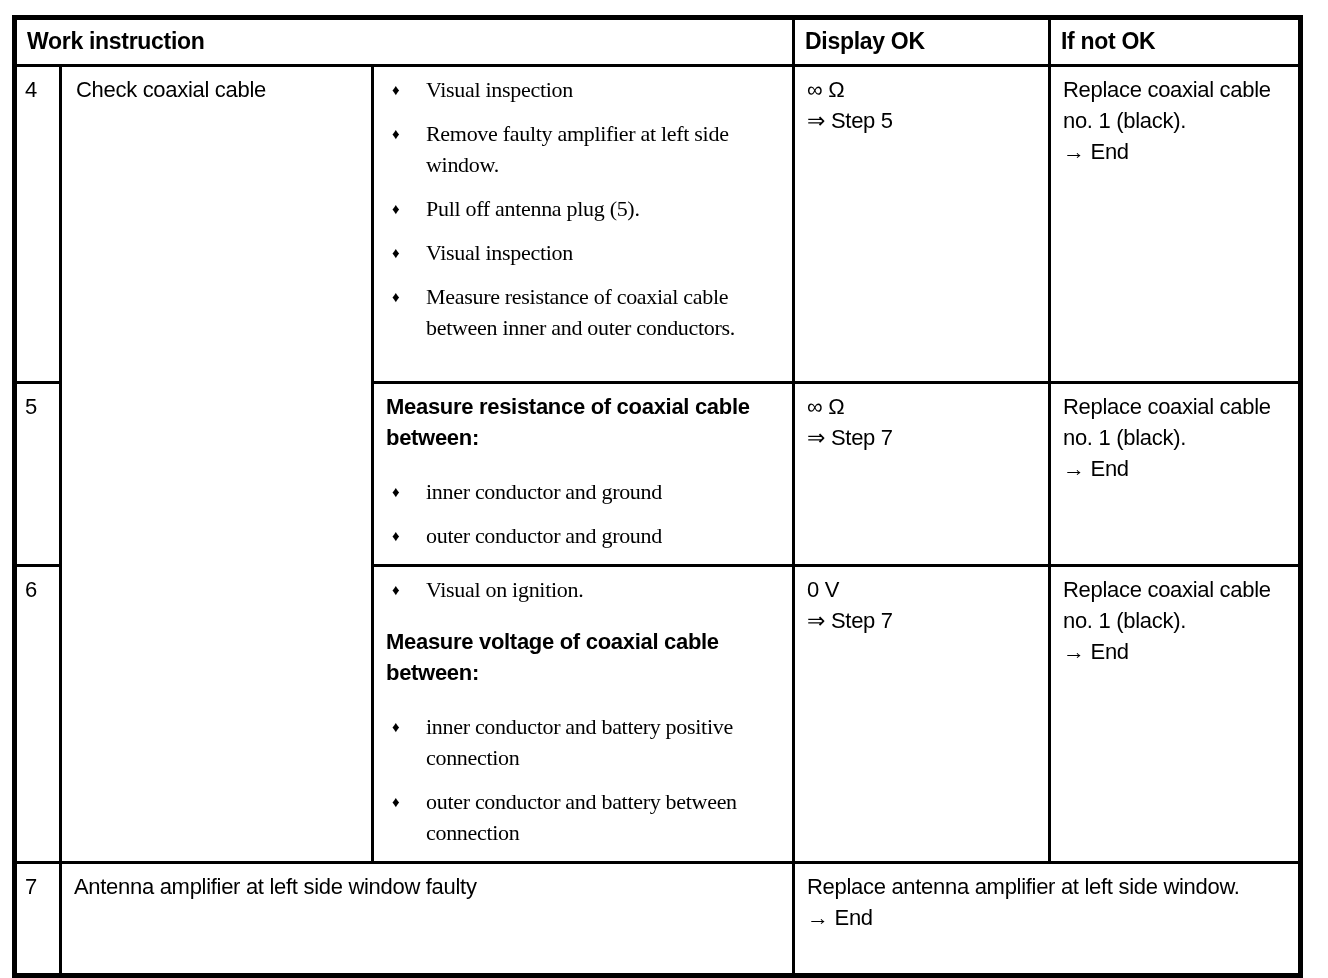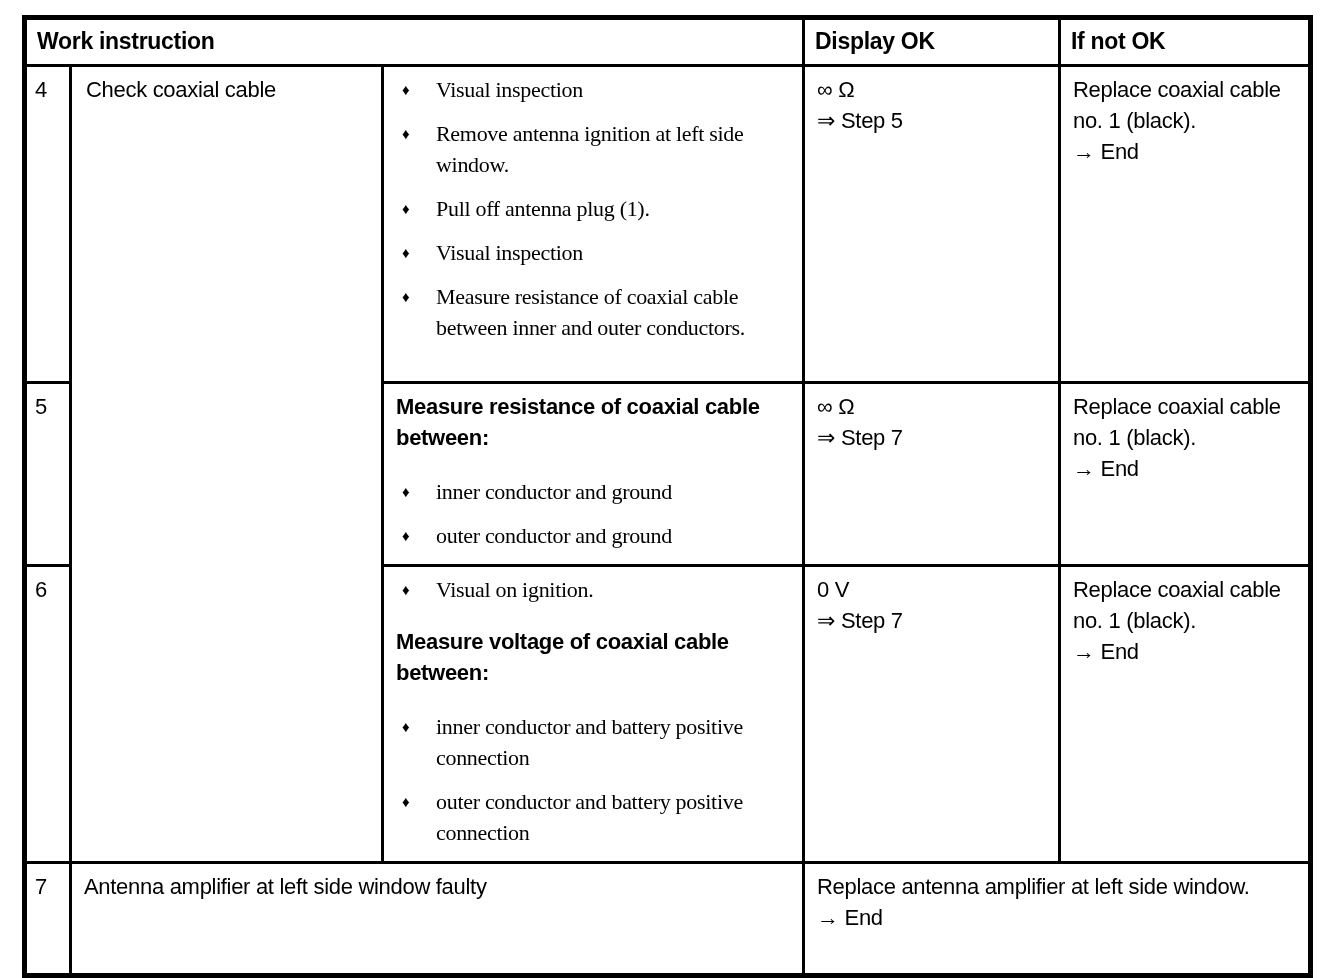--- a/index.html
+++ b/index.html
@@ -6,21 +6,21 @@
   .page {
     position: relative;
     width: 1328px;
     height: 978px;
     background: #ffffff;
     color: #000000;
     font-family: "Liberation Sans", sans-serif;
   }
   table.wi {
     position: absolute;
-    left: 22px;
+    left: 12px;
     top: 15px;
     width: 1286px;
     border-collapse: collapse;
     table-layout: fixed;
     border: 5px solid #000;
   }
   .wi th, .wi td {
     border: 3px solid #000;
     vertical-align: top;
     font-size: 22px;
@@ -81,25 +81,25 @@
     <tr class="r4">
       <td class="num">4</td>
       <td class="task" rowspan="3">Check coaxial cable</td>
       <td class="det">
         <div class="bullet">
           <span class="marker">♦</span>
           <span class="btxt">Visual inspection</span>
         </div>
         <div class="bullet">
           <span class="marker">♦</span>
-          <span class="btxt">Remove antenna ignition at left side window.</span>
+          <span class="btxt">Remove faulty amplifier at left side window.</span>
         </div>
         <div class="bullet">
           <span class="marker">♦</span>
-          <span class="btxt">Pull off antenna plug (1).</span>
+          <span class="btxt">Pull off antenna plug (5).</span>
         </div>
         <div class="bullet">
           <span class="marker">♦</span>
           <span class="btxt">Visual inspection</span>
         </div>
         <div class="bullet">
           <span class="marker">♦</span>
           <span class="btxt">Measure resistance of coaxial cable between inner and outer conductors.</span>
         </div>
       </td>
@@ -143,21 +143,21 @@
           <span class="marker">♦</span>
           <span class="btxt">Visual on ignition.</span>
         </div>
         <div class="intro">Measure voltage of coaxial cable between:</div>
         <div class="bullet">
           <span class="marker">♦</span>
           <span class="btxt">inner conductor and battery positive connection</span>
         </div>
         <div class="bullet">
           <span class="marker">♦</span>
-          <span class="btxt">outer conductor and battery positive connection</span>
+          <span class="btxt">outer conductor and battery between connection</span>
         </div>
       </td>
       <td class="disp">
         <div class="line">0 V</div>
         <div class="line">⇒ Step 7</div>
       </td>
       <td class="nok">
         <div class="line">Replace coaxial cable no. 1 (black).</div>
         <div class="line">→ End</div>
       </td>

